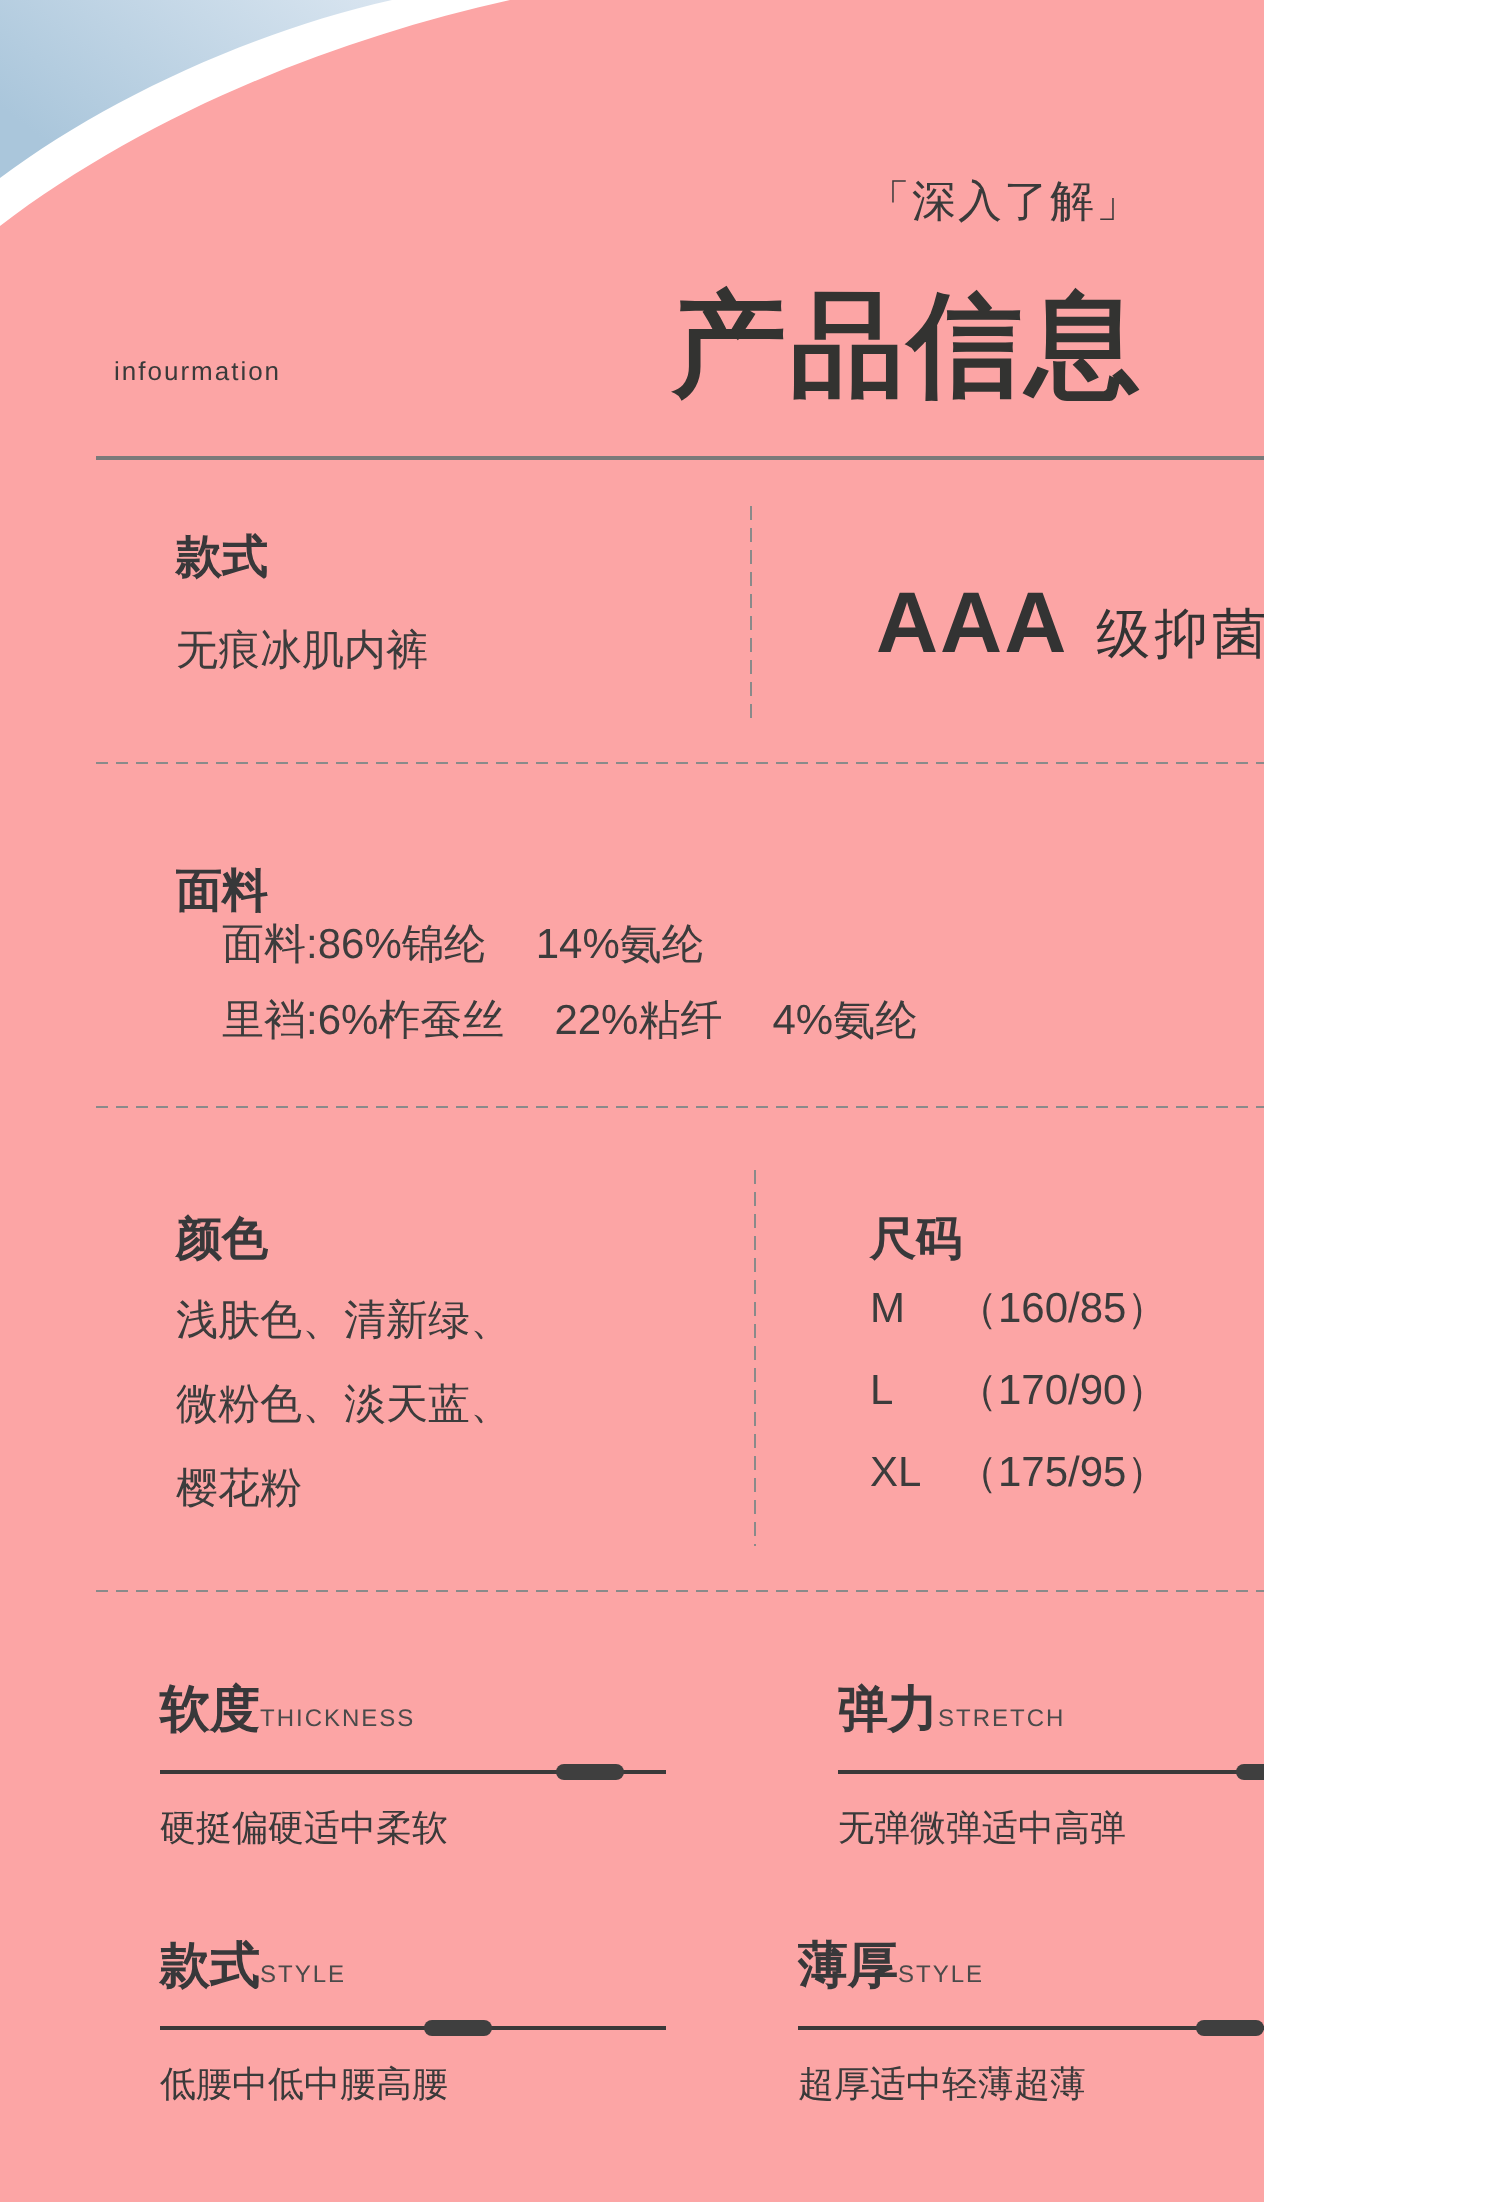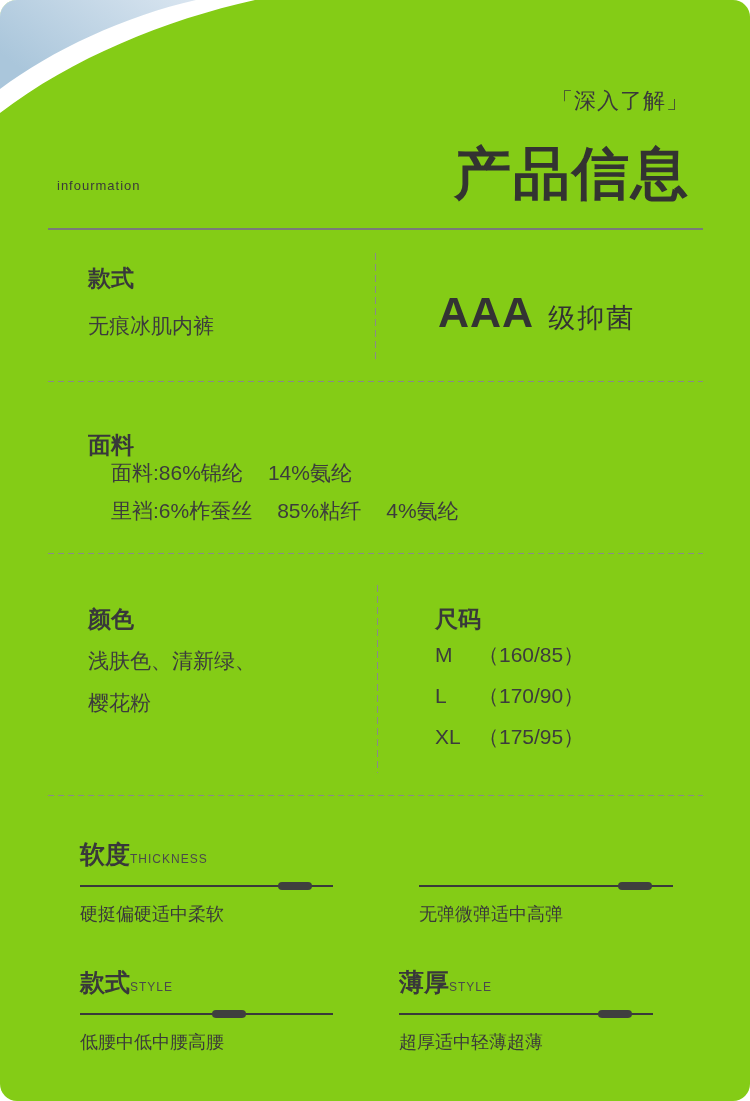--- a/index.html
+++ b/index.html
@@ -1,23 +1,22 @@
 <!DOCTYPE html>
 <html><head>
 <meta charset="utf-8">
 <style>
   html,body{margin:0;padding:0;}
   .page{
     position:relative;
-    width:750px;height:1101px;
-    background:#84cc16;
+    width:632px;height:1101px;
+    background:#fca5a5;
     font-family:"Liberation Sans","DejaVu Sans",sans-serif;
     color:#3a3a3a;
     overflow:hidden;
-    border-radius:17px;
   }
   .corner-decor{position:absolute;left:0;top:0;}
 
   .tagline{
     position:absolute;right:61px;top:86px;
     font-size:22px;letter-spacing:1px;color:#3a3a3a;
   }
   .page-title{
     position:absolute;right:60px;top:126px;
     font-size:57px;font-weight:700;letter-spacing:2px;color:#333331;
@@ -122,28 +121,29 @@
   </div>
   <div class="dash-h" style="top:381px;"></div>
 
   <div class="sec-heading" style="left:88px;top:430px;">面料</div>
   <div class="sec-text fabric-line" style="left:88px;top:462px;">
     <span>面料:86%锦纶</span>
     <span>14%氨纶</span>
   </div>
   <div class="sec-text fabric-line" style="left:88px;top:500px;">
     <span>里裆:6%柞蚕丝</span>
-    <span>85%粘纤</span>
+    <span>22%粘纤</span>
     <span>4%氨纶</span>
   </div>
   <div class="dash-h" style="top:553px;"></div>
 
   <div class="sec-heading" style="left:88px;top:604px;">颜色</div>
   <div class="color-lines">
     <div>浅肤色、清新绿、</div>
+    <div>微粉色、淡天蓝、</div>
     <div>樱花粉</div>
   </div>
   <div class="dash-v" style="left:377px;top:585px;height:188px;"></div>
   <div class="sec-heading" style="left:435px;top:604px;">尺码</div>
   <div class="size-rows">
     <div class="size-row">
       <span class="size-label">M</span>
       <span>（160/85）</span>
     </div>
     <div class="size-row">
@@ -167,20 +167,24 @@
     </div>
     <div class="slider-labels">
       <span>硬挺</span>
       <span>偏硬</span>
       <span>适中</span>
       <span>柔软</span>
     </div>
   </div>
 
   <div class="slider-block" style="left:419px;top:838px;width:254px;">
+    <div class="slider-head">
+      <span class="slider-title">弹力</span>
+      <span class="slider-sub">STRETCH</span>
+    </div>
     <div class="slider-track">
       <span class="slider-capsule" style="left: calc(85% - 17px);"></span>
     </div>
     <div class="slider-labels">
       <span>无弹</span>
       <span>微弹</span>
       <span>适中</span>
       <span>高弹</span>
     </div>
   </div>

